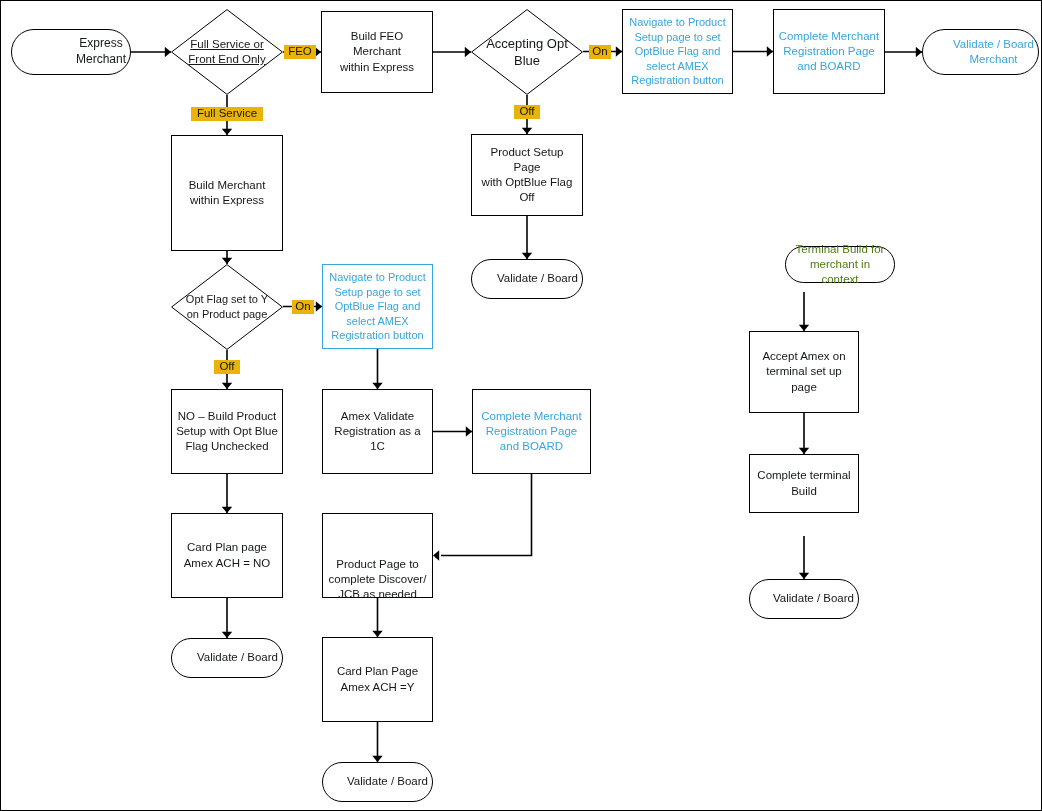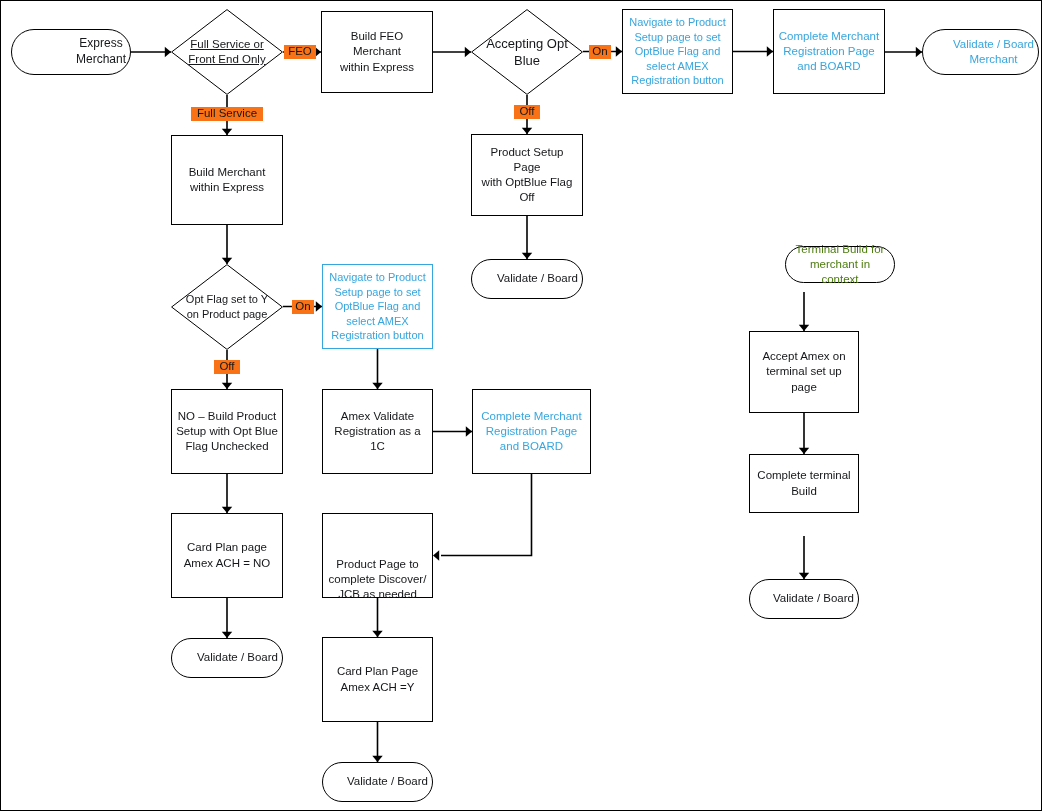--- a/index.html
+++ b/index.html
@@ -13,21 +13,21 @@
     overflow:hidden;
   }
   #wires{position:absolute;left:0;top:0;width:1040px;height:809px;}
   .node{position:absolute;box-sizing:border-box;display:flex;align-items:center;justify-content:center;text-align:center;}
   .node .txt{display:block;line-height:1.32;white-space:pre-line;padding:0 4px;}
   .n-process{background:#ffffff;border:1px solid #000000;}
   .n-terminator{background:#ffffff;border:1px solid #d946ef;border-radius:999px;justify-content:flex-end;}
   .n-decision{background:transparent;border:0;}
   .n-decision .diamond{position:absolute;left:0;top:0;width:100%;height:100%;}
   .n-decision .txt{position:relative;z-index:2;}
-  .edge-label{position:absolute;background:#f97316;font-size:11.5px;color:#16171a;
+  .edge-label{position:absolute;background:#eab308;font-size:11.5px;color:#16171a;
     display:flex;align-items:center;justify-content:center;white-space:nowrap;line-height:1;}
 </style>
 </head>
 <body>
 
 <div id="canvas">
   <svg id="wires" viewBox="0 0 1040 809" preserveAspectRatio="none" aria-hidden="true">
       <polyline points="130,51 170,51" fill="none" stroke="#000000" stroke-width="1.6"></polyline>
       <polygon points="163.8,45.8 163.8,56.2 170,51" fill="#000000"></polygon>
       <polyline points="282,51 320,51" fill="none" stroke="#000000" stroke-width="1.6"></polyline>
@@ -113,21 +113,21 @@
 Merchant</span>
       </div>
       <div class="node n-process" style="left: 470px; top: 133px; width: 112px; height: 82px; color: rgb(22, 23, 26); border-color: rgb(0, 0, 0);">
         <span class="txt" style="font-size: 11.5px;">Product Setup Page
 with OptBlue Flag
 Off</span>
       </div>
       <div class="node n-terminator" style="left: 470px; top: 258px; width: 112px; height: 40px; color: rgb(22, 23, 26); border-color: rgb(0, 0, 0);">
         <span class="txt" style="font-size: 11.5px;">Validate / Board</span>
       </div>
-      <div class="node n-process" style="left: 170px; top: 134px; width: 112px; height: 90px; color: rgb(22, 23, 26); border-color: rgb(0, 0, 0);">
+      <div class="node n-process" style="left: 170px; top: 134px; width: 112px; height: 116px; color: rgb(22, 23, 26); border-color: rgb(0, 0, 0);">
         <span class="txt" style="font-size: 11.5px;">Build Merchant
 within Express</span>
       </div>
       <div class="node n-decision" style="left: 170px; top: 263px; width: 112px; height: 86px; color: rgb(22, 23, 26);">
         <svg class="diamond" viewBox="0 0 112 86" preserveAspectRatio="none">
           <polygon points="56,0.6 111.4,43 56,85.4 0.6,43" fill="#ffffff" stroke="#000000" stroke-width="1"></polygon>
         </svg>
         <span class="txt" style="font-size: 11px;">Opt Flag set to Y
 on Product page</span>
       </div>

